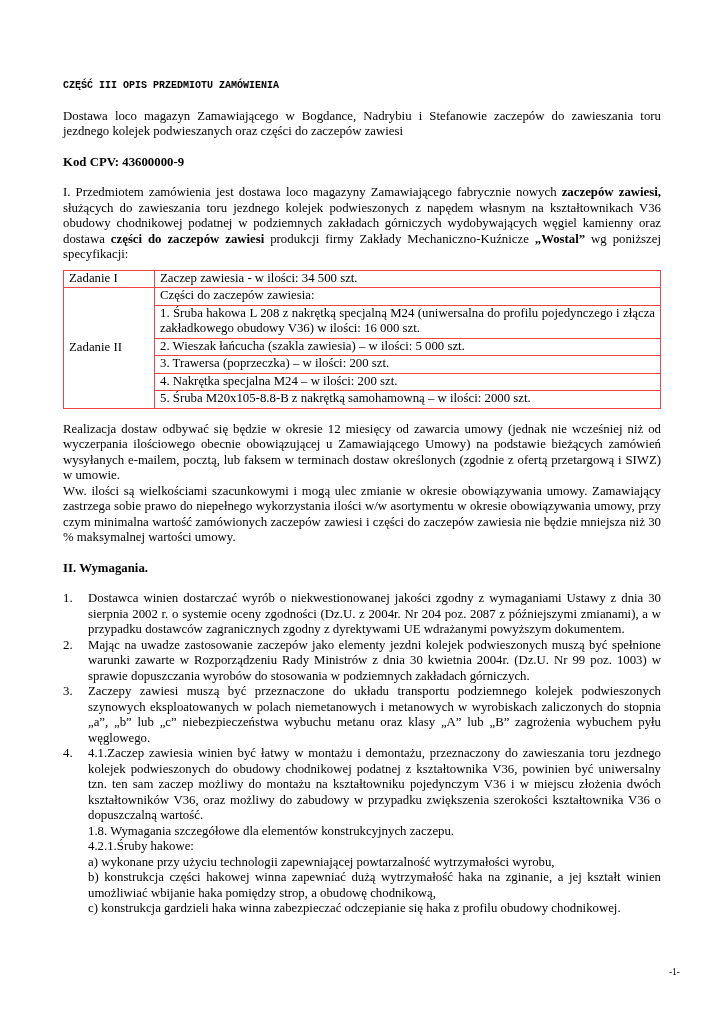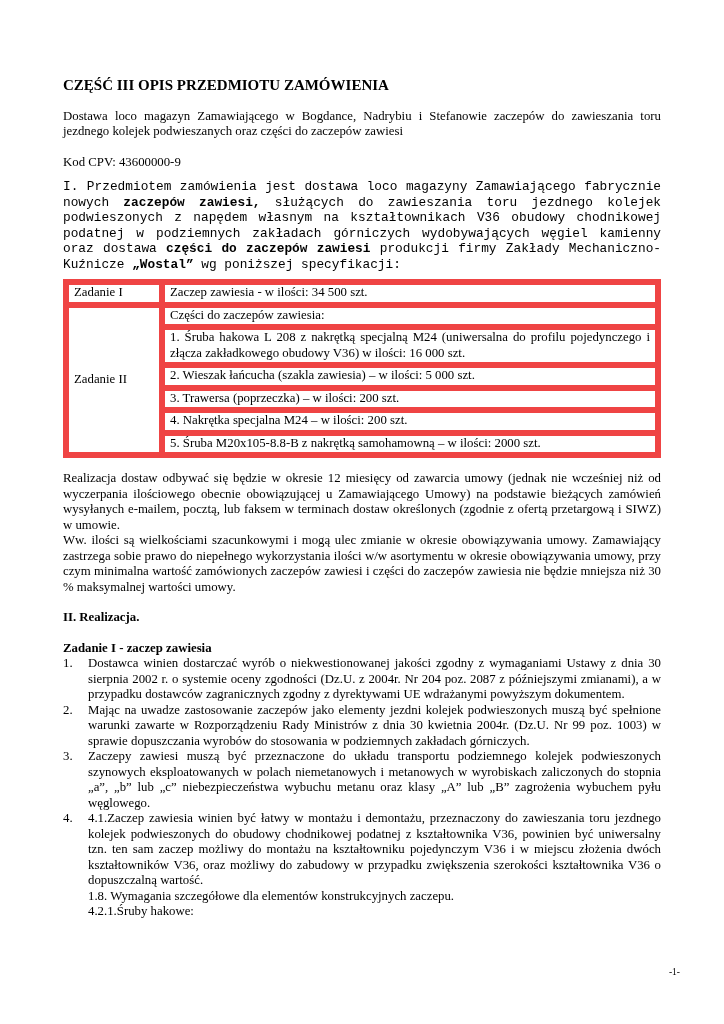--- a/index.html
+++ b/index.html
@@ -16,41 +16,42 @@
     box-sizing: border-box;
   }
   .content {
     position: absolute;
     top: 78px;
     left: 63px;
     width: 598px;
   }
   .doc-title {
     font-weight: bold;
-    font-size: 15px;
+    font-size: 10px;
     margin: 0 0 15px 0;
+    font-family: Liberation Mono, monospace;
   }
   .doc-subtitle {
     font-weight: normal;
     text-align: justify;
     margin: 0 0 15px 0;
   }
   .cpv {
-    font-weight: normal;
-    margin: 0 0 9px 0;
+    font-weight: bold;
+    margin: 0 0 15px 0;
   }
   .just { text-align: justify; }
-  .intro { margin: 0 0 7px 0; font-family: Liberation Mono, monospace; }
+  .intro { margin: 0 0 7px 0; }
   table.spec {
     width: 100%;
     border-collapse: collapse;
     margin: 0 0 13px 0;
   }
   table.spec td {
-    border: 6px solid #ef4444;
+    border: 1px solid #ef4444;
     padding: 0 5px 1px 5px;
     vertical-align: top;
     font-size: 12.8px;
     line-height: 15.5px;
   }
   table.spec td.c1 { width: 80px; }
   table.spec td.mid { vertical-align: middle; }
   .delivery { margin: 4px 0 15px 0; }
   .delivery p { margin: 0; }
   .sec-heading {
@@ -119,23 +120,22 @@
           <td class="c2">5. Śruba M20x105-8.8-B z nakrętką samohamowną – w ilości: 2000 szt.</td>
         </tr>
       </tbody>
     </table>
 
     <div class="delivery">
       <p class="just">Realizacja dostaw odbywać się będzie w okresie 12 miesięcy od zawarcia umowy (jednak nie wcześniej niż od wyczerpania ilościowego obecnie obowiązującej u Zamawiającego Umowy) na podstawie bieżących zamówień wysyłanych e-mailem, pocztą, lub faksem w terminach dostaw określonych (zgodnie z ofertą przetargową i SIWZ) w umowie.</p>
       <p class="just">Ww. ilości są wielkościami szacunkowymi i mogą ulec zmianie w okresie obowiązywania umowy. Zamawiający zastrzega sobie prawo do niepełnego wykorzystania ilości w/w asortymentu w okresie obowiązywania umowy, przy czym minimalna wartość zamówionych zaczepów zawiesi i części do zaczepów zawiesia nie będzie mniejsza niż 30 % maksymalnej wartości umowy.</p>
     </div>
 
-    <div class="sec-heading">II. Realizacja.</div>
+    <div class="sec-heading">II. Wymagania.</div>
 
-    <div class="sub-heading">Zadanie I - zaczep zawiesia</div>
 
     <div class="reqlist">
 
       <div class="li">
         <span class="num">1.</span>
         <div class="libody just">Dostawca winien dostarczać wyrób o niekwestionowanej jakości zgodny z wymaganiami Ustawy z dnia 30 sierpnia 2002 r. o systemie oceny zgodności (Dz.U. z 2004r. Nr 204 poz. 2087 z późniejszymi zmianami), a w przypadku dostawców zagranicznych zgodny z dyrektywami UE wdrażanymi powyższym dokumentem.</div>
       </div>
 
       <div class="li">
         <span class="num">2.</span>
@@ -146,20 +146,23 @@
         <span class="num">3.</span>
         <div class="libody just">Zaczepy zawiesi muszą być przeznaczone do układu transportu podziemnego kolejek podwieszonych szynowych eksploatowanych w polach niemetanowych i metanowych w wyrobiskach zaliczonych do stopnia „a”, „b” lub „c” niebezpieczeństwa wybuchu metanu oraz klasy „A” lub „B” zagrożenia wybuchem pyłu węglowego.</div>
       </div>
 
       <div class="li">
         <span class="num">4.</span>
         <div class="libody">
           <div class="just">4.1.Zaczep zawiesia winien być łatwy w montażu i demontażu, przeznaczony do zawieszania toru jezdnego kolejek podwieszonych do obudowy chodnikowej podatnej z kształtownika V36, powinien być uniwersalny tzn. ten sam zaczep możliwy do montażu na kształtowniku pojedynczym V36 i w miejscu złożenia dwóch kształtowników V36, oraz możliwy do zabudowy w przypadku zwiększenia szerokości kształtownika V36 o dopuszczalną wartość.</div>
           <div>1.8. Wymagania szczegółowe dla elementów konstrukcyjnych zaczepu.</div>
           <div class="ind">4.2.1.Śruby hakowe:</div>
+          <div class="ind just">a) wykonane przy użyciu technologii zapewniającej powtarzalność wytrzymałości wyrobu,</div>
+          <div class="ind just">b) konstrukcja części hakowej winna zapewniać dużą wytrzymałość haka na zginanie, a jej kształt winien umożliwiać wbijanie haka pomiędzy strop, a obudowę chodnikową,</div>
+          <div class="ind just">c) konstrukcja gardzieli haka winna zabezpieczać odczepianie się haka z profilu obudowy chodnikowej.</div>
 
         </div>
       </div>
 
     </div>
   </div>
 
   <div class="page-number">-1-</div>
 </div>
 

